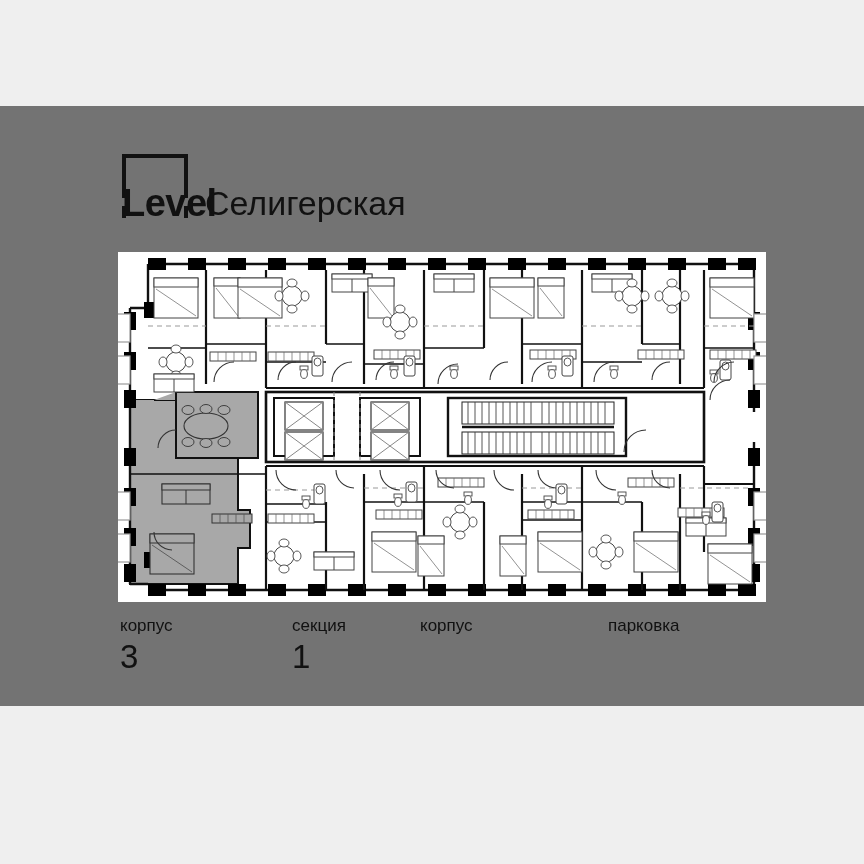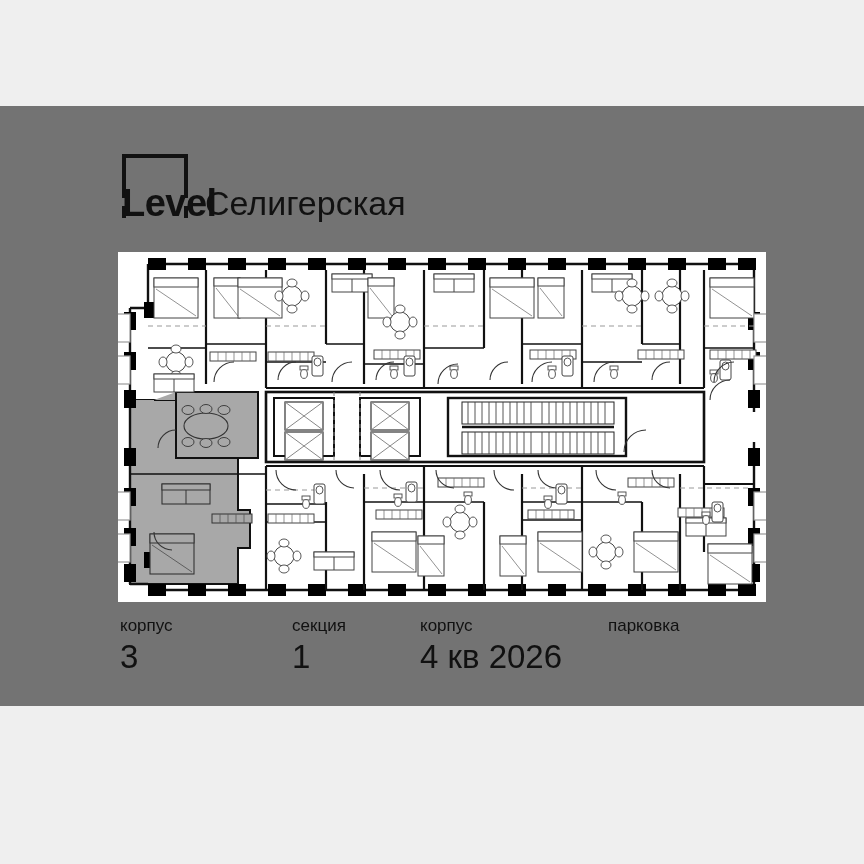--- a/index.html
+++ b/index.html
@@ -543,21 +543,20 @@
       <div class="spec" id="spec-0">
         <div class="spec-label">корпус</div>
         <div class="spec-value">3</div>
       </div>
       <div class="spec" id="spec-1">
         <div class="spec-label">секция</div>
         <div class="spec-value">1</div>
       </div>
       <div class="spec" id="spec-2">
         <div class="spec-label">корпус</div>
-        <div class="spec-value">4 кв 2026</div>
       </div>
       <div class="spec" id="spec-3">
         <div class="spec-label">парковка</div>
       </div>
     </div>
 
   </div>
 </div>
 
 </body></html>

